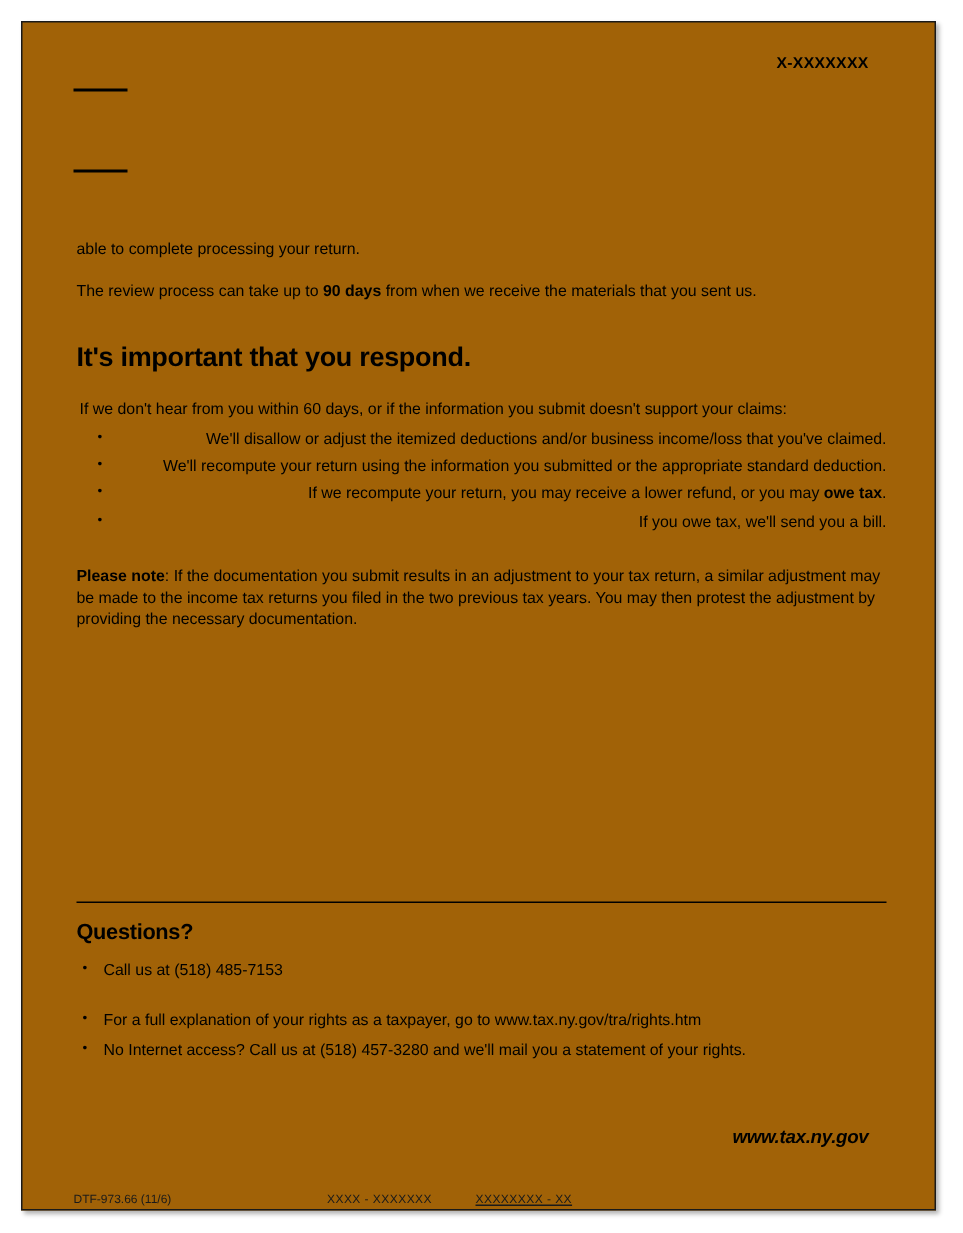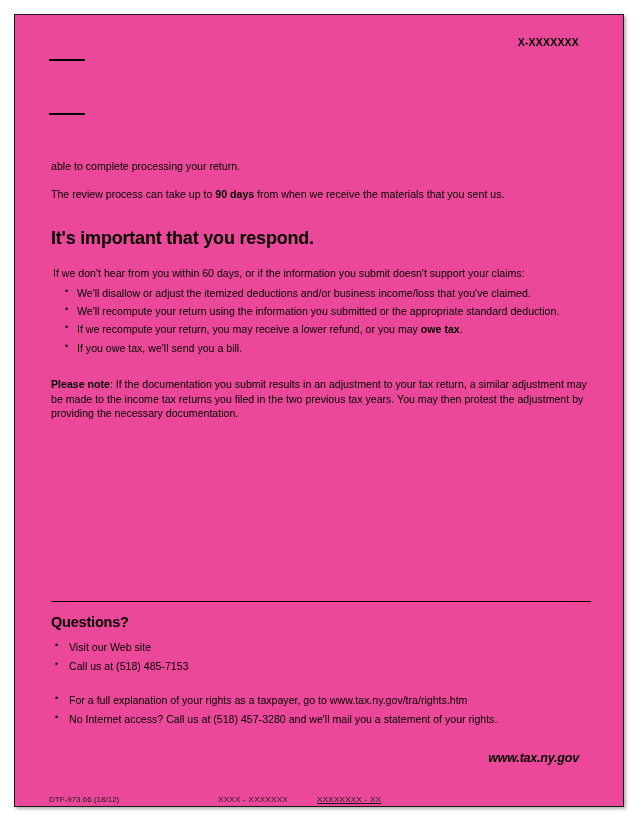--- a/index.html
+++ b/index.html
@@ -15,21 +15,21 @@
     overflow: hidden;
   }
 
   
   #page-sheet {
     position: absolute;
     left: 14px;
     top: 14px;
     width: 610px;
     height: 793px;
-    background: #ec4899;
+    background: #a16207;
     border: 1px solid #1a1a1a;
     box-sizing: border-box;
     box-shadow: 2px 2px 3px rgba(0,0,0,0.30);
   }
 
   
   .notice-id {
     position: absolute;
     right: 44px;
     top: 21px;
@@ -75,20 +75,21 @@
     font-size: 10.6px;
     line-height: 1.35;
     margin: 0 0 6px 0;
     padding-left: 2px;
   }
 
   ul.bullets {
     list-style: none;
     margin: 0;
     padding: 0;
+    text-align: right;
   }
   ul.bullets li {
     position: relative;
     font-size: 10.6px;
     line-height: 1.35;
     padding-left: 26px;
     margin-bottom: 4px;
   }
   ul.bullets li::before {
     content: "\2022";
@@ -215,31 +216,30 @@
 
     <p class="note-para"><b>Please note</b><span>: If the documentation you submit results in an adjustment to your tax return, a similar adjustment may be made to the income tax returns you filed in the two previous tax years.  You may then protest the adjustment by providing the necessary documentation.</span></p>
 
   </div>
 
   <div id="questions-section">
     <div id="questions-rule"></div>
     <h2 id="questions-heading">Questions?</h2>
 
     <ul class="footer-bullets">
-      <li>Visit our Web site</li>
       <li>Call us at (518) 485-7153</li>
     </ul>
 
     <ul class="footer-bullets" id="rights-list">
       <li>For a full explanation of your rights as a taxpayer, go to www.tax.ny.gov/tra/rights.htm</li>
       <li>No Internet access? Call us at (518) 457-3280 and we'll mail you a statement of your rights.</li>
     </ul>
   </div>
 
   <div id="web-address">www.tax.ny.gov</div>
 
   <div id="doc-footer">
-    <span id="form-number">DTF-973.66 (18/12)</span>
+    <span id="form-number">DTF-973.66 (11/6)</span>
     <span id="footer-code-1">XXXX - XXXXXXX</span>
     <span id="footer-code-2">XXXXXXXX - XX</span>
   </div>
 
 </div>
 
 </body></html>

